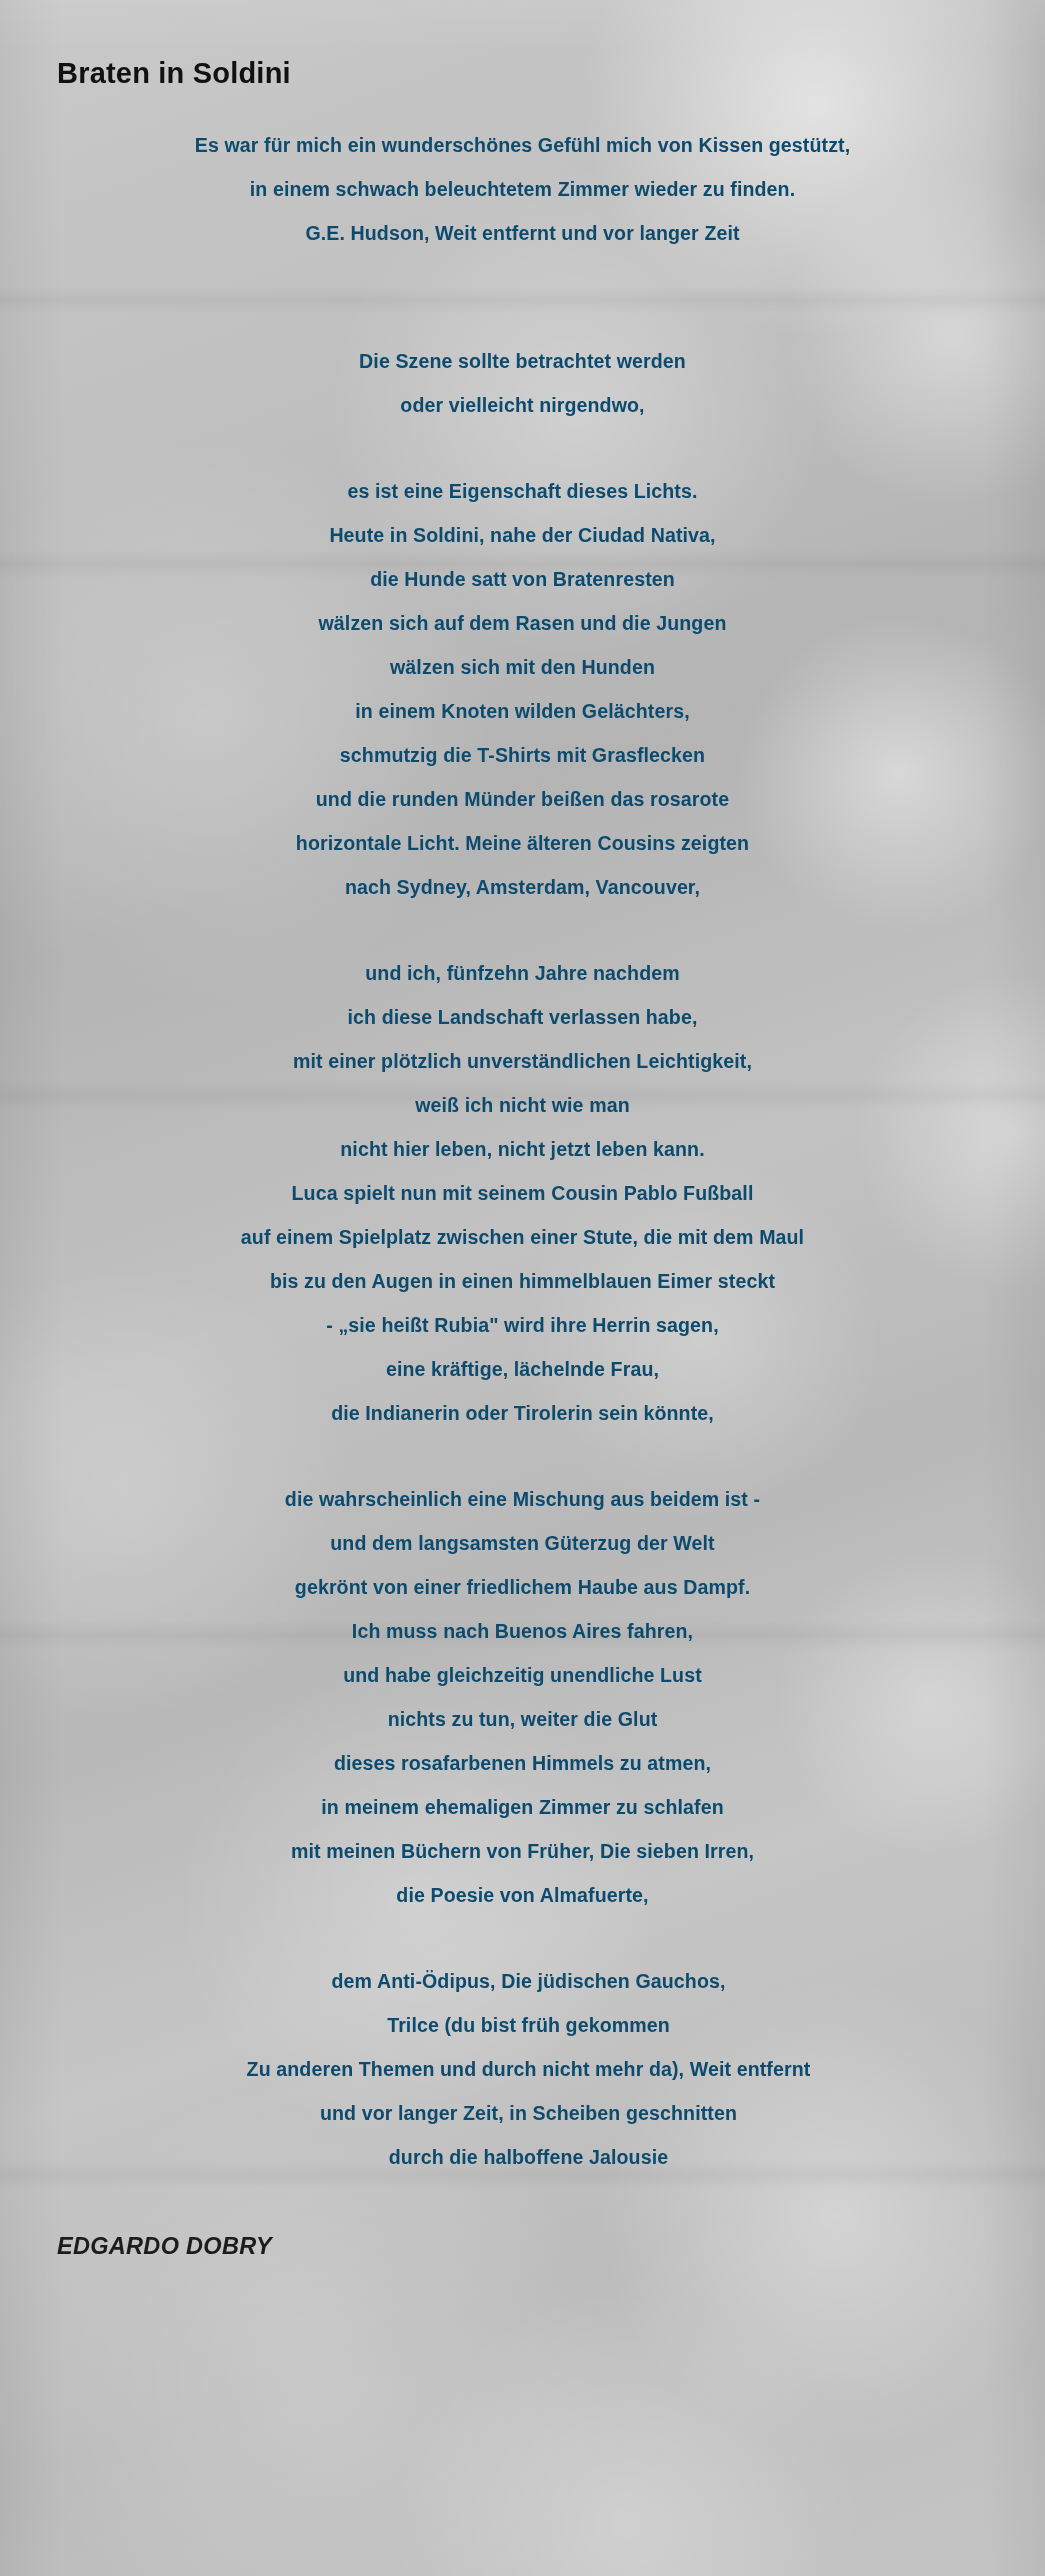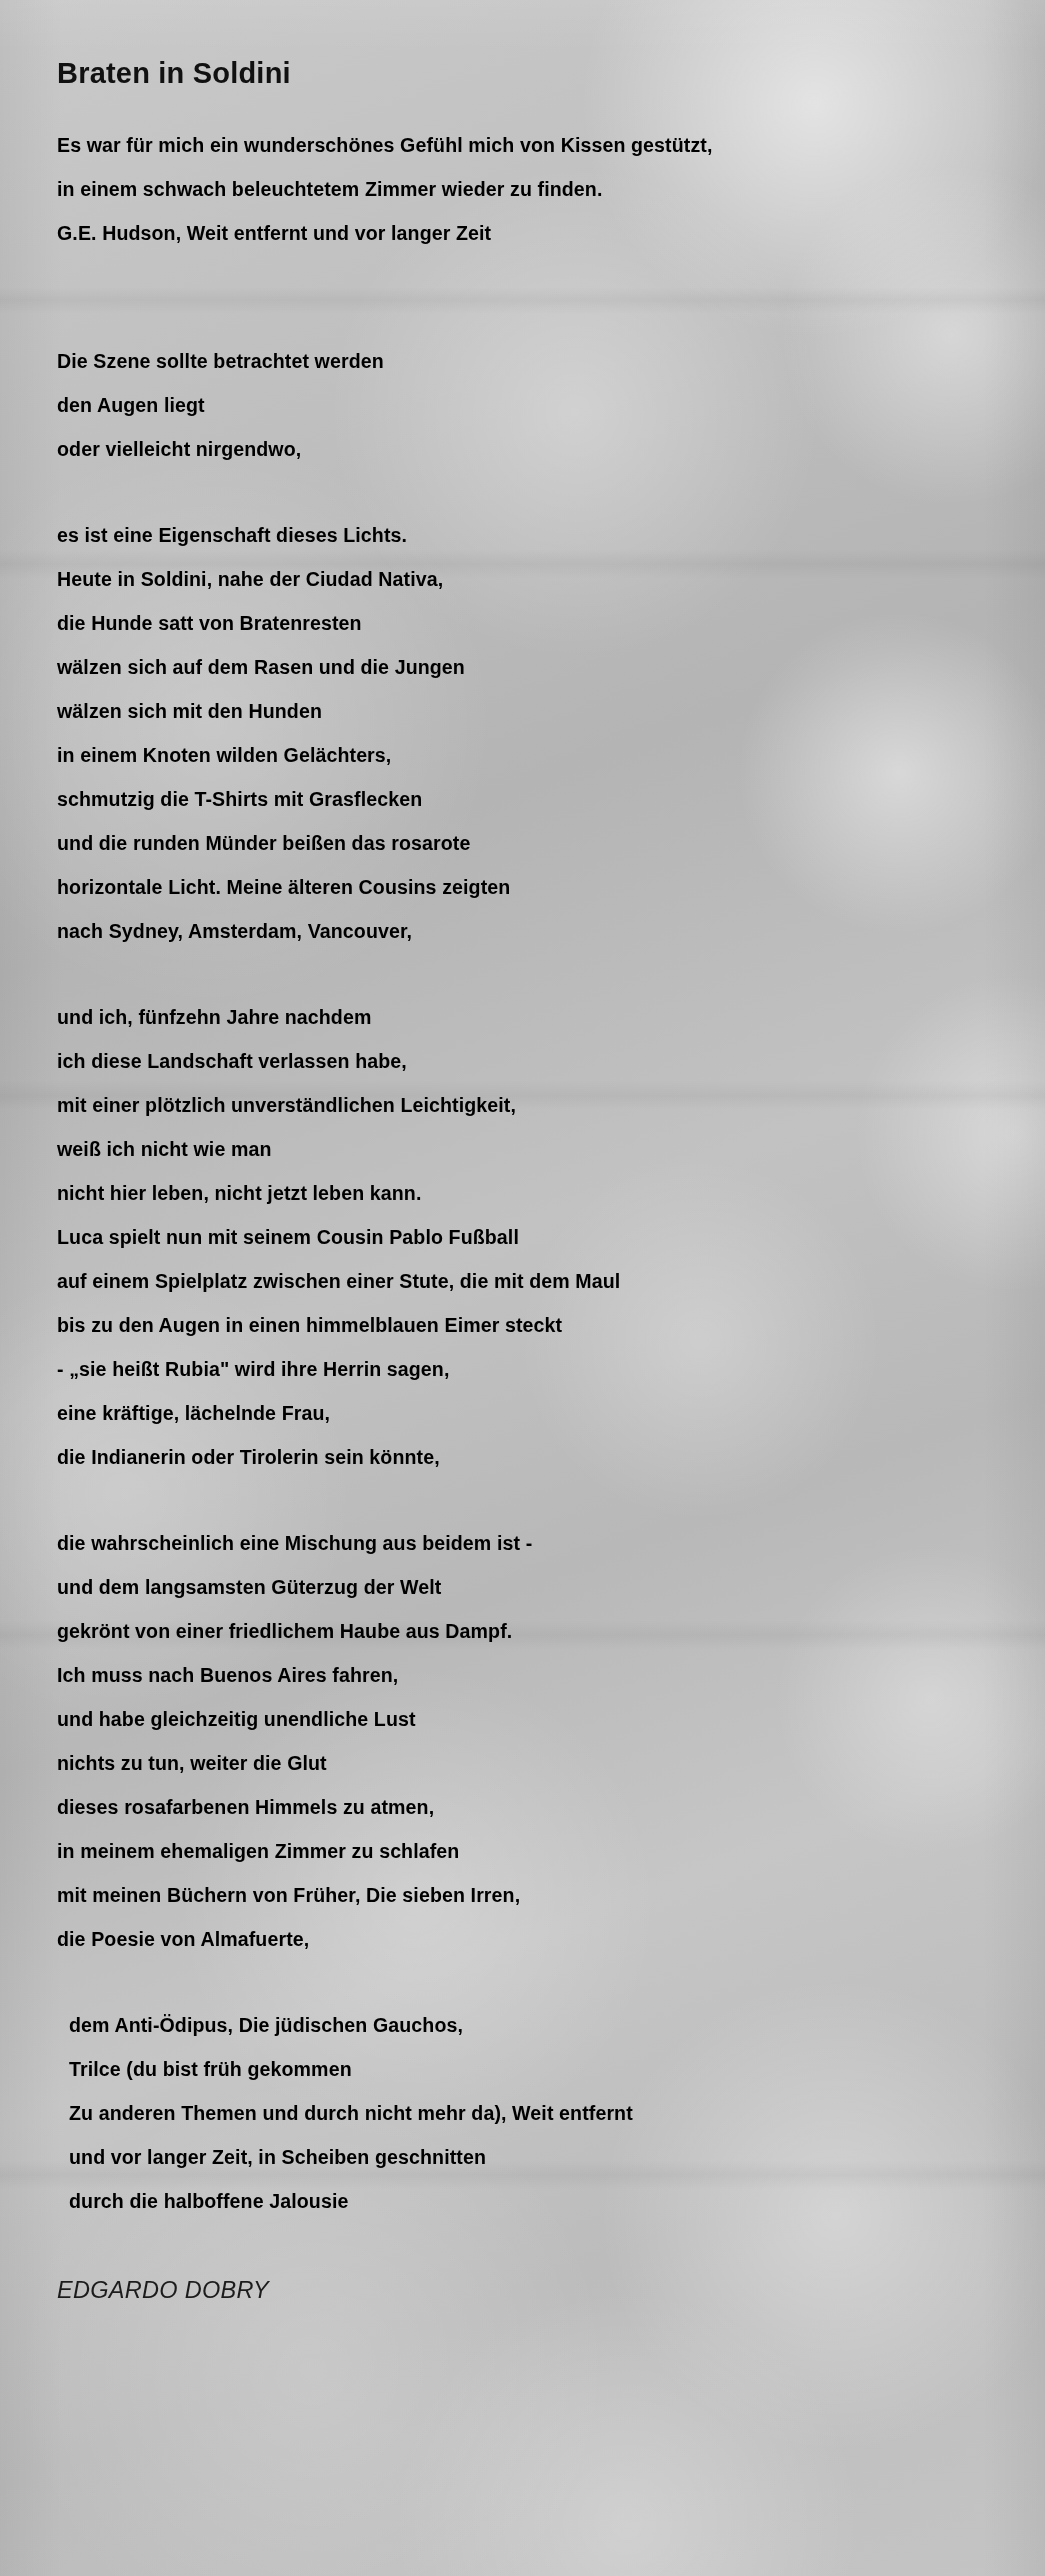--- a/index.html
+++ b/index.html
@@ -84,38 +84,39 @@
     margin: 15.7px 0 0 0;
     line-height: 1.2;
   }
 
   .stanza {
     margin: 0;
   }
   .line {
     font-size: 19.6px;
     font-weight: bold;
-    color: #000000;
+    color: #0c4a6e;
     line-height: 44px;
     white-space: pre-wrap;
     letter-spacing: 0.1px;
+    text-align: center;
   }
 
   #epigraph-block { margin-top: 33px; }
   #stanza-1 { margin-top: 84px; }
   #stanza-2 { margin-top: 42px; }
   #stanza-3 { margin-top: 42px; }
   #stanza-4 { margin-top: 42px; }
   #stanza-5 { margin-top: 42px; margin-left: 12px; }
 
   #poem-author {
     margin-top: 54px;
     font-size: 23.5px;
     font-style: italic;
-    font-weight: normal;
+    font-weight: bold;
     color: #1c1c1c;
     letter-spacing: 0.3px;
   }
 </style>
 </head>
 <body>
 
 <div id="poem-page"></div>
 
 <div class="content">
@@ -123,21 +124,20 @@
   <h1 id="poem-title">Braten in Soldini</h1>
 
   <div id="epigraph-block" class="stanza">
     <div class="line">Es war für mich ein wunderschönes Gefühl mich von Kissen gestützt,</div>
     <div class="line">in einem schwach beleuchtetem Zimmer wieder zu finden.</div>
     <div class="line">G.E. Hudson, Weit entfernt und vor langer Zeit</div>
   </div>
 
   <div id="stanza-1" class="stanza">
     <div class="line">Die Szene sollte betrachtet werden</div>
-    <div class="line">den Augen liegt</div>
     <div class="line">oder vielleicht nirgendwo,</div>
   </div>
 
   <div id="stanza-2" class="stanza">
     <div class="line">es ist eine Eigenschaft dieses Lichts.</div>
     <div class="line">Heute in Soldini, nahe der Ciudad Nativa,</div>
     <div class="line">die Hunde satt von Bratenresten</div>
     <div class="line">wälzen sich auf dem Rasen und die Jungen</div>
     <div class="line">wälzen sich mit den Hunden</div>
     <div class="line">in einem Knoten wilden Gelächters,</div>

